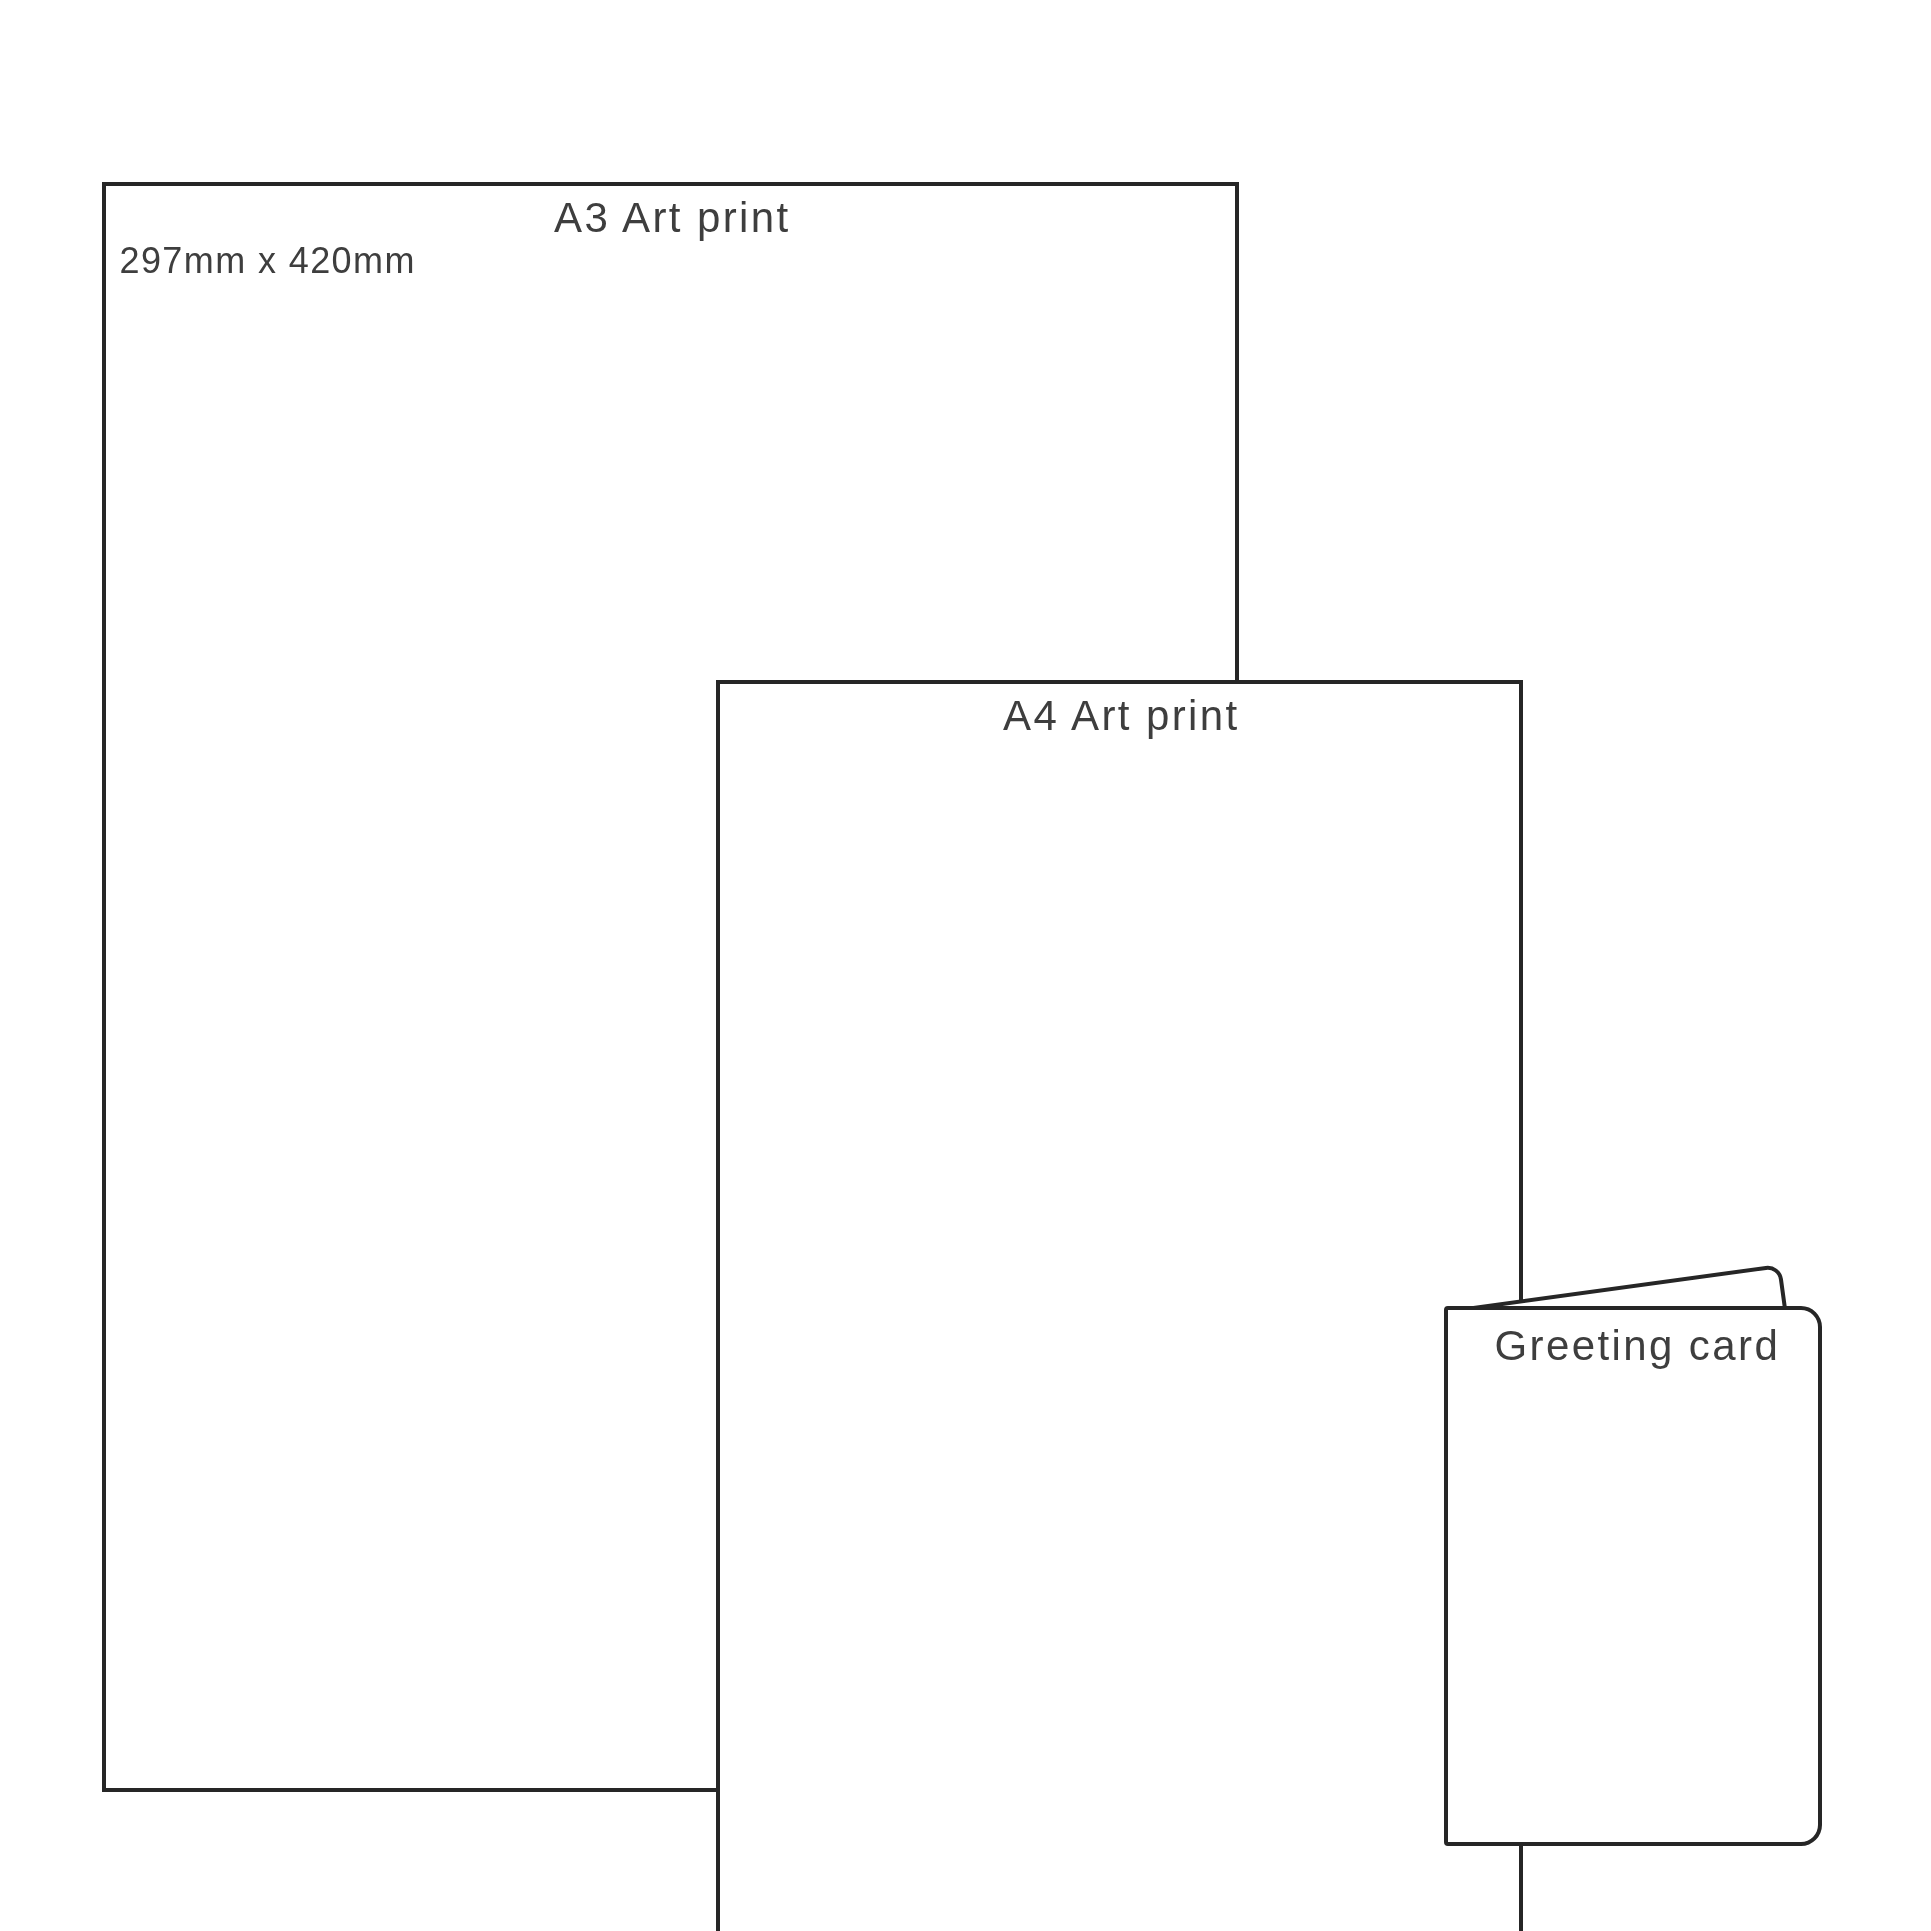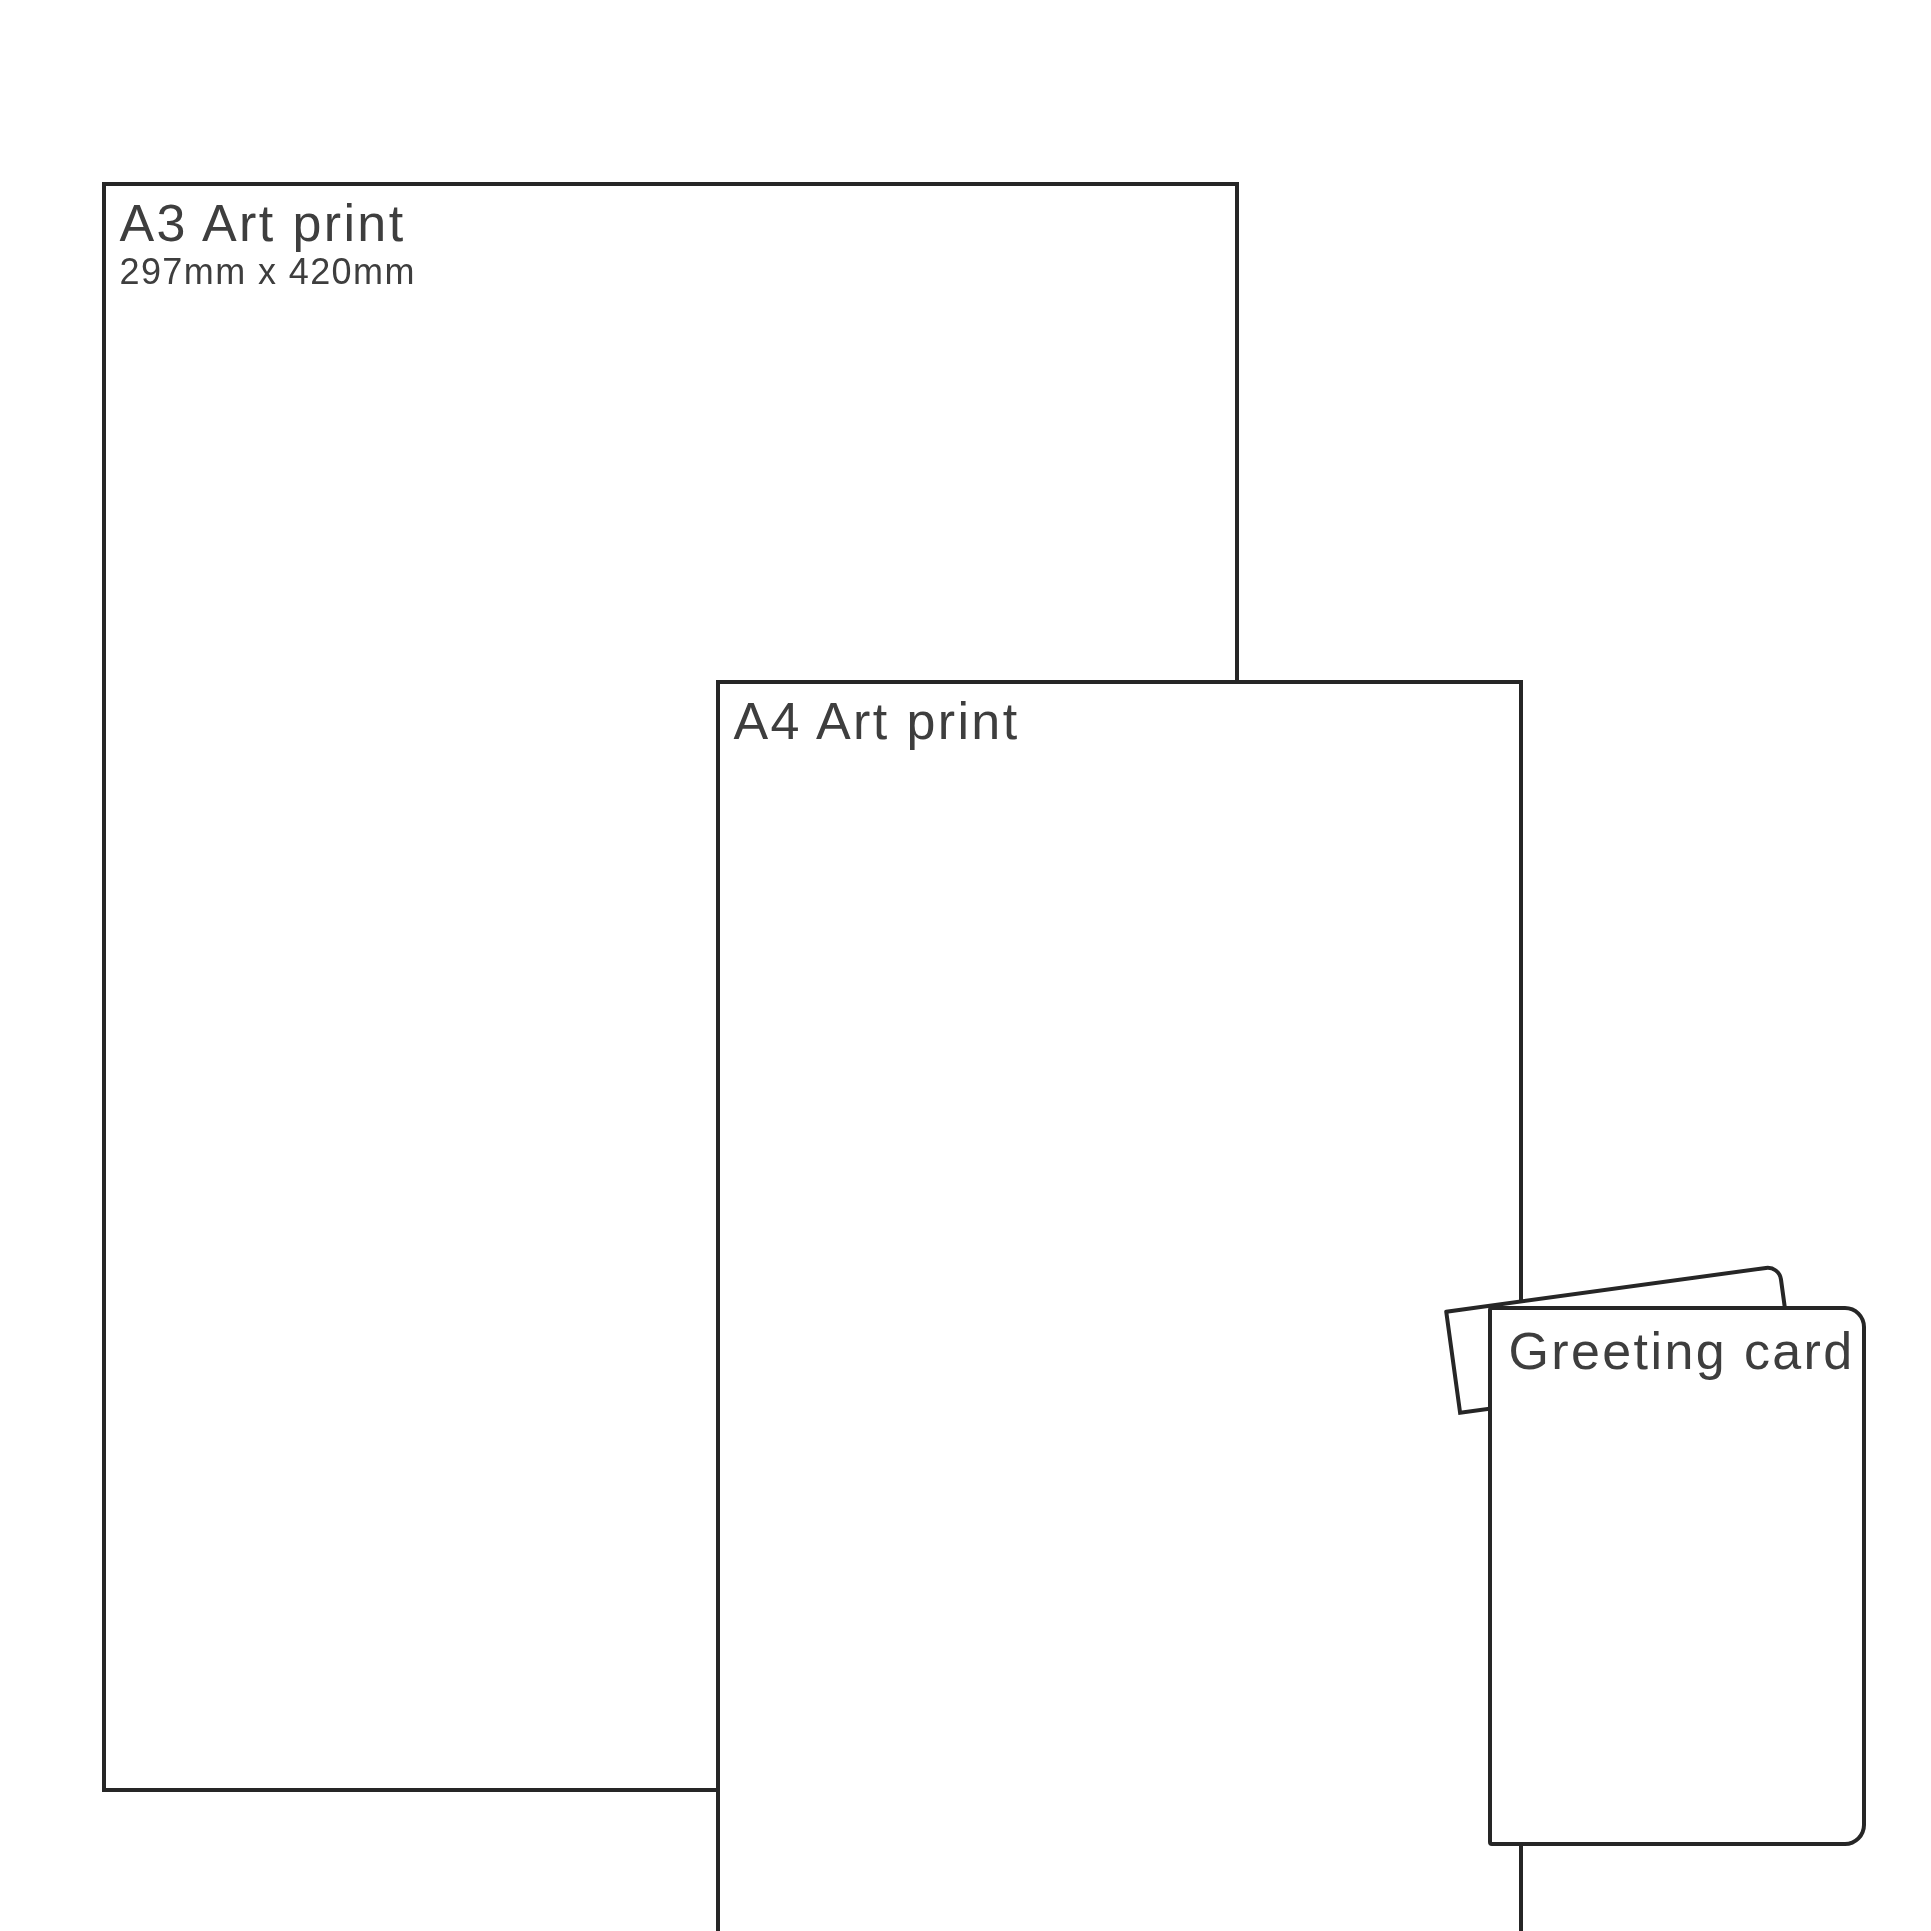--- a/index.html
+++ b/index.html
@@ -49,35 +49,35 @@
     transform-origin: 0 0;
     z-index: 3;
   }
   .card-front {
     left: 1444px;
     top: 1306px;
     width: 378px;
     height: 540px;
     border-radius: 3.9px 21px 21px 3.9px;
     z-index: 4;
-    margin-left: 44px;
   }
   .label {
     padding: 7.7px 9.7px 0 13.5px;
     color: var(--text, #3e3e3e);
   }
   .card-front .label {
     padding: 11.6px 7.7px 0 16.4px;
   }
   .label .title {
-    font-size: 52px;
+    font-size: 42px;
     font-weight: 300;
     letter-spacing: 2.4px;
     line-height: 1.12;
     white-space: nowrap;
+    text-align: center;
   }
   .label .dims {
     font-size: 36px;
     font-weight: 300;
     letter-spacing: 1.4px;
     line-height: 1.12;
     white-space: nowrap;
   }
 </style>
 </head>

